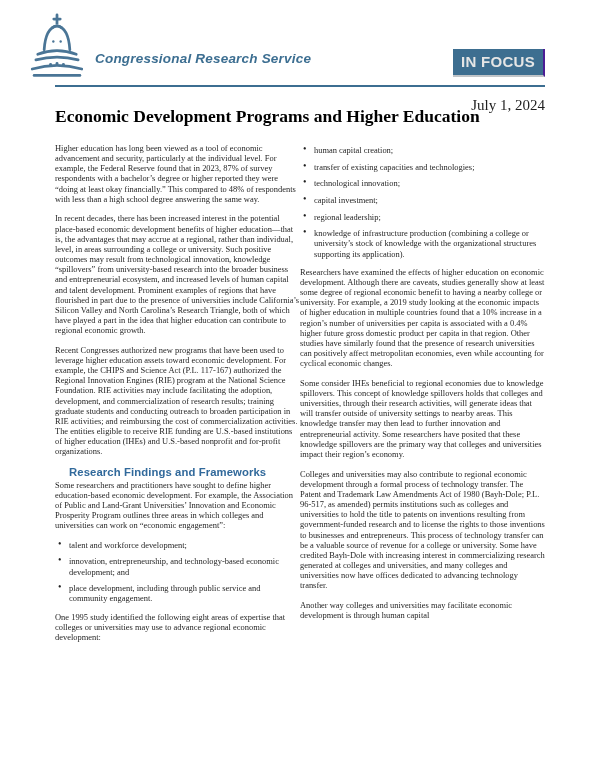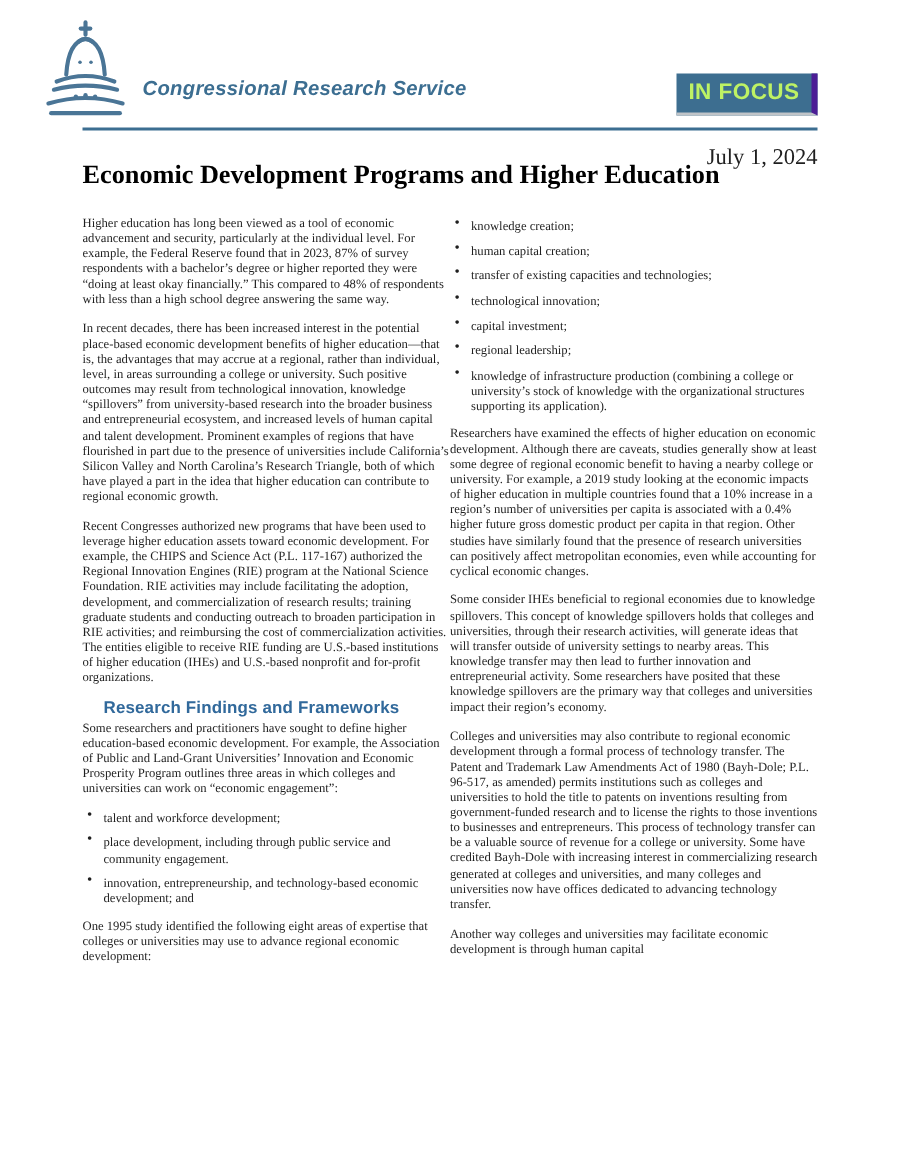--- a/index.html
+++ b/index.html
@@ -31,27 +31,27 @@
     font-size: 7.6px;
     color: #4a7ba0;
     margin-top: 1.5px;
     white-space: nowrap;
   }
   .badge {
     position: absolute;
     right: 55px;
     top: 49px;
     background: #3d6e90;
-    color: #bef264;
+    color: #e5e5e5;
     font-family: "Liberation Sans", sans-serif;
     font-weight: 700;
     font-size: 15px;
     line-height: 1;
     padding: 5px 8px 6px 8px;
-    border-right: 4px solid #4c1d95;
+    border-right: 2px solid #4c1d95;
     border-bottom: 2px solid #c0c4c8;
     letter-spacing: 0.3px;
   }
   .rule {
     position: absolute;
     left: 55px;
     right: 55px;
     top: 85px;
     height: 0;
     border: none;
@@ -168,29 +168,28 @@
   <div class="columns">
 
     <div class="col">
       <p>Higher education has long been viewed as a tool of economic advancement and security, particularly at the individual level. For example, the Federal Reserve found that in 2023, 87% of survey respondents with a bachelor’s degree or higher reported they were “doing at least okay financially.” This compared to 48% of respondents with less than a high school degree answering the same way.</p>
       <p>In recent decades, there has been increased interest in the potential place-based economic development benefits of higher education—that is, the advantages that may accrue at a regional, rather than individual, level, in areas surrounding a college or university. Such positive outcomes may result from technological innovation, knowledge “spillovers” from university-based research into the broader business and entrepreneurial ecosystem, and increased levels of human capital and talent development. Prominent examples of regions that have flourished in part due to the presence of universities include California’s Silicon Valley and North Carolina’s Research Triangle, both of which have played a part in the idea that higher education can contribute to regional economic growth.</p>
       <p>Recent Congresses authorized new programs that have been used to leverage higher education assets toward economic development. For example, the CHIPS and Science Act (P.L. 117-167) authorized the Regional Innovation Engines (RIE) program at the National Science Foundation. RIE activities may include facilitating the adoption, development, and commercialization of research results; training graduate students and conducting outreach to broaden participation in RIE activities; and reimbursing the cost of commercialization activities. The entities eligible to receive RIE funding are U.S.-based institutions of higher education (IHEs) and U.S.-based nonprofit and for-profit organizations.</p>
       <h2 class="section-heading">Research Findings and Frameworks</h2>
       <p>Some researchers and practitioners have sought to define higher education-based economic development. For example, the Association of Public and Land-Grant Universities’ Innovation and Economic Prosperity Program outlines three areas in which colleges and universities can work on “economic engagement”:</p>
       <ul class="doc-list">
         <li>talent and workforce development;</li>
+        <li>innovation, entrepreneurship, and technology-based economic development; and</li>
         <li>place development, including through public service and community engagement.</li>
-        <li>innovation, entrepreneurship, and technology-based economic development; and</li>
       </ul>
       <p>One 1995 study identified the following eight areas of expertise that colleges or universities may use to advance regional economic development:</p>
     </div>
 
     <div class="col">
       <ul class="doc-list">
-        <li>knowledge creation;</li>
         <li>human capital creation;</li>
         <li>transfer of existing capacities and technologies;</li>
         <li>technological innovation;</li>
         <li>capital investment;</li>
         <li>regional leadership;</li>
         <li>knowledge of infrastructure production (combining a college or university’s stock of knowledge with the organizational structures supporting its application).</li>
       </ul>
       <p>Researchers have examined the effects of higher education on economic development. Although there are caveats, studies generally show at least some degree of regional economic benefit to having a nearby college or university. For example, a 2019 study looking at the economic impacts of higher education in multiple countries found that a 10% increase in a region’s number of universities per capita is associated with a 0.4% higher future gross domestic product per capita in that region. Other studies have similarly found that the presence of research universities can positively affect metropolitan economies, even while accounting for cyclical economic changes.</p>
       <p>Some consider IHEs beneficial to regional economies due to knowledge spillovers. This concept of knowledge spillovers holds that colleges and universities, through their research activities, will generate ideas that will transfer outside of university settings to nearby areas. This knowledge transfer may then lead to further innovation and entrepreneurial activity. Some researchers have posited that these knowledge spillovers are the primary way that colleges and universities impact their region’s economy.</p>
       <p>Colleges and universities may also contribute to regional economic development through a formal process of technology transfer. The Patent and Trademark Law Amendments Act of 1980 (Bayh-Dole; P.L. 96-517, as amended) permits institutions such as colleges and universities to hold the title to patents on inventions resulting from government-funded research and to license the rights to those inventions to businesses and entrepreneurs. This process of technology transfer can be a valuable source of revenue for a college or university. Some have credited Bayh-Dole with increasing interest in commercializing research generated at colleges and universities, and many colleges and universities now have offices dedicated to advancing technology transfer.</p>

